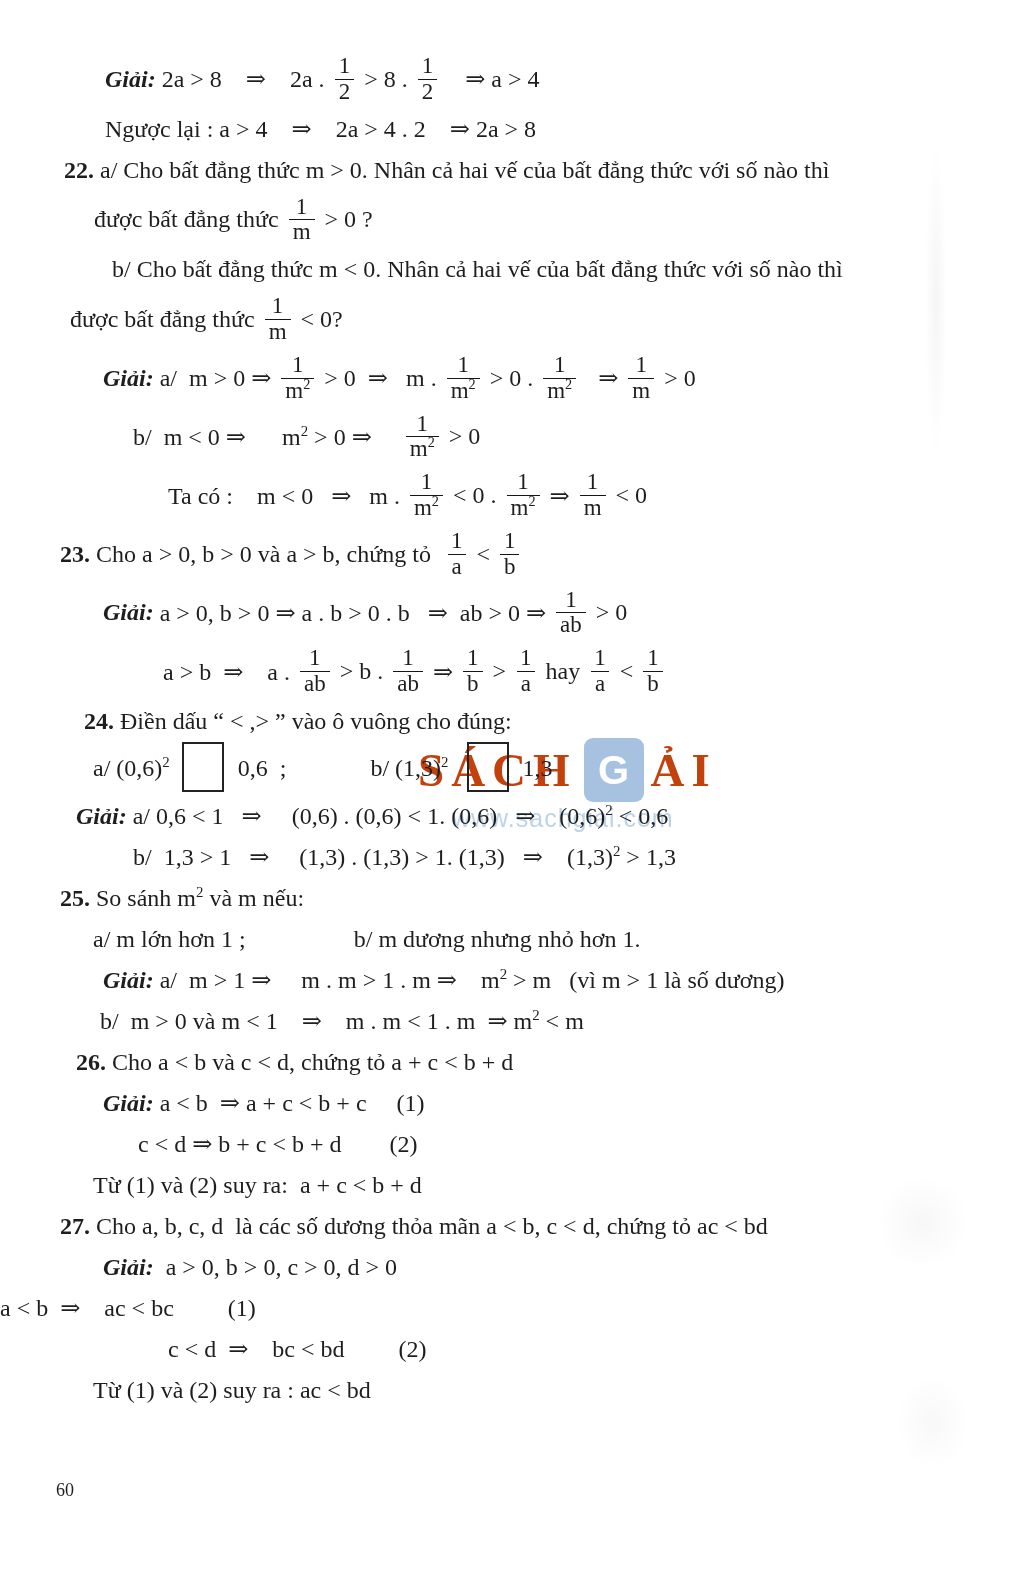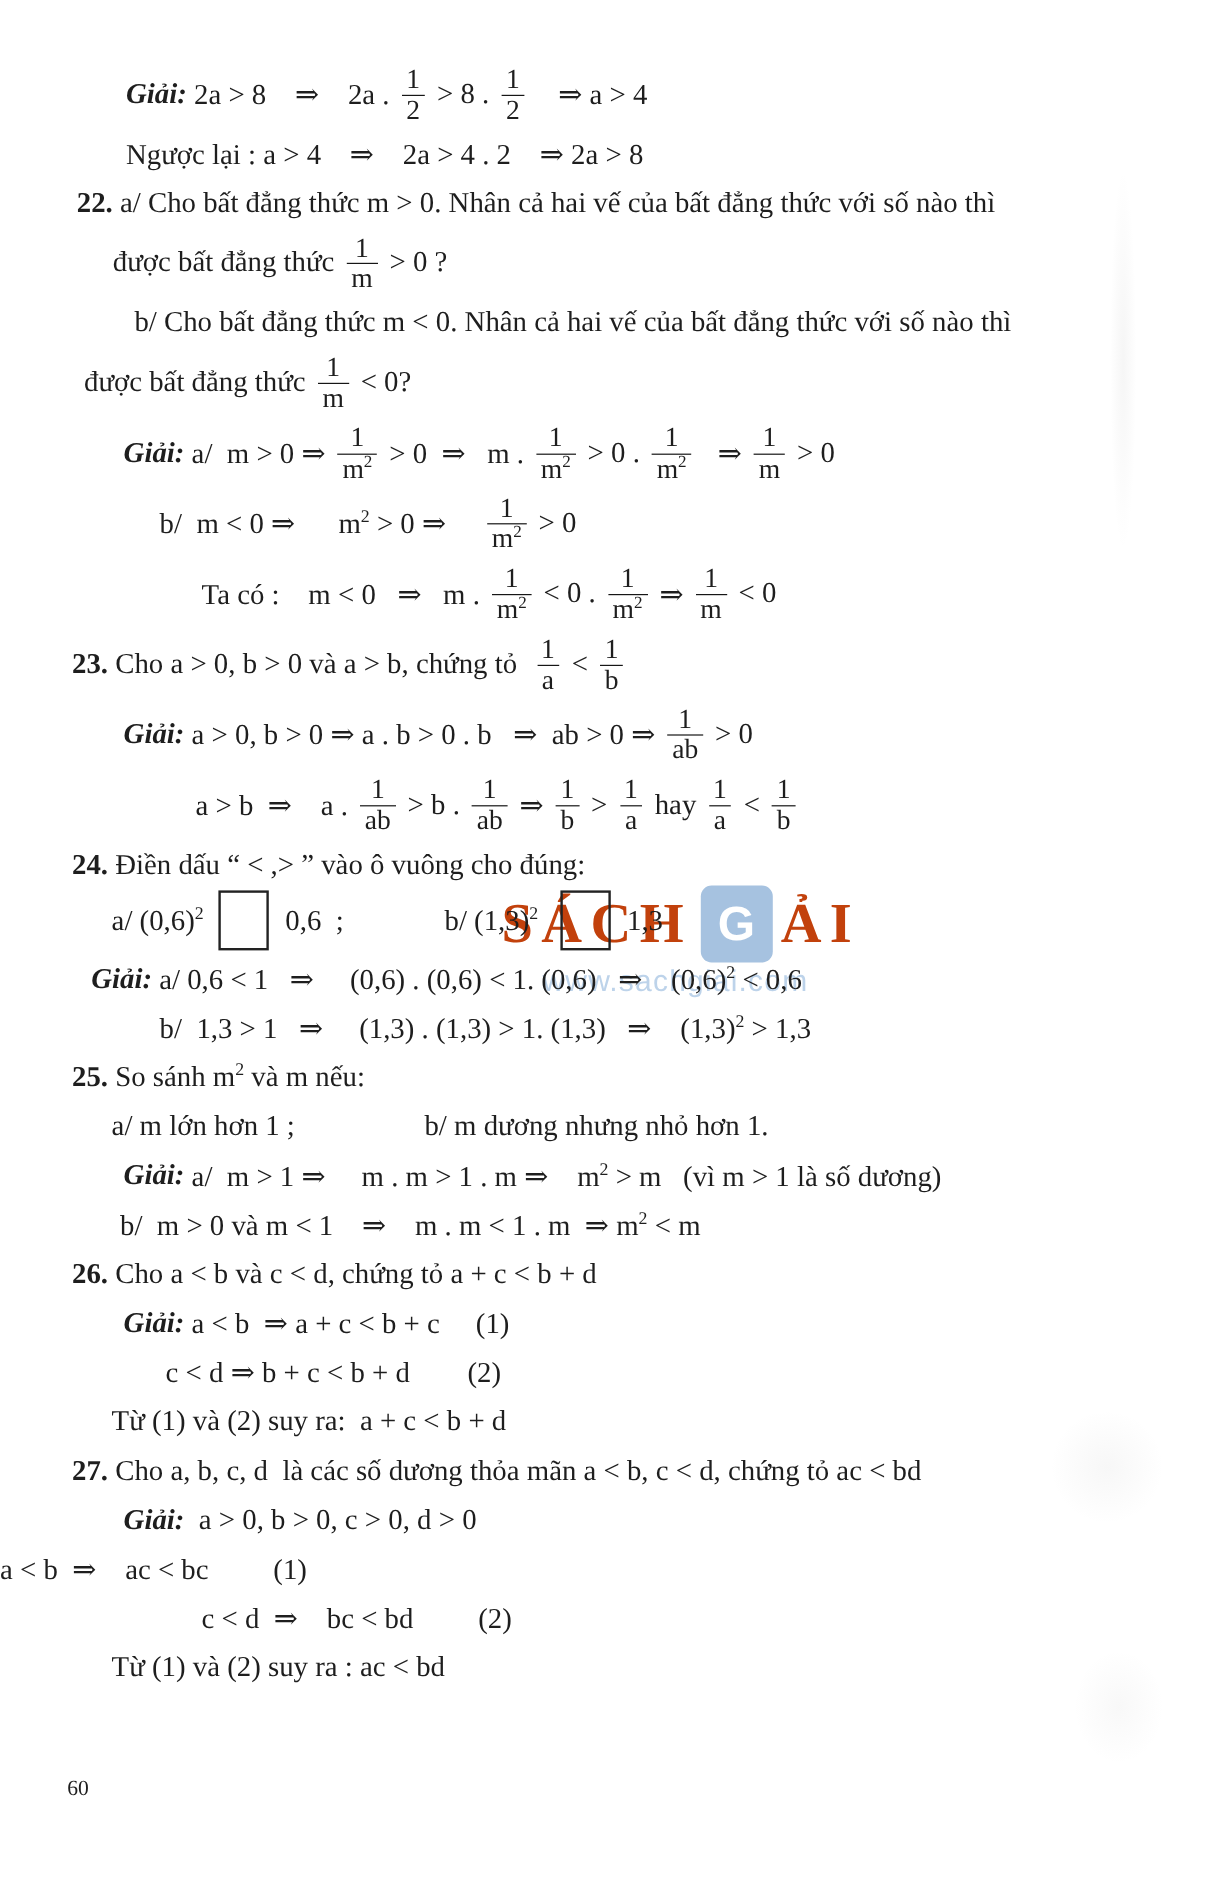--- a/index.html
+++ b/index.html
@@ -114,29 +114,29 @@
       <div class="line" style="padding-left: 64px;"><span class="b">22.</span><span class="t"> a/ Cho bất đẳng thức m &gt; 0. Nhân cả hai vế của bất đẳng thức với số nào thì</span></div>
       <div class="line" style="padding-left: 94px;"><span class="t">được bất đẳng thức </span><span class="frac"><span class="num">1</span><span class="den">m</span></span><span class="t"> &gt; 0 ?</span></div>
       <div class="line" style="padding-left: 112px;"><span class="t">b/ Cho bất đẳng thức m &lt; 0. Nhân cả hai vế của bất đẳng thức với số nào thì</span></div>
       <div class="line" style="padding-left: 70px;"><span class="t">được bất đẳng thức </span><span class="frac"><span class="num">1</span><span class="den">m</span></span><span class="t"> &lt; 0?</span></div>
       <div class="line" style="padding-left: 103px;"><span class="gi">Giải: </span><span class="t">a/  m &gt; 0 ⇒ </span><span class="frac"><span class="num">1</span><span class="den">m<sup>2</sup></span></span><span class="t"> &gt; 0  ⇒   m . </span><span class="frac"><span class="num">1</span><span class="den">m<sup>2</sup></span></span><span class="t"> &gt; 0 . </span><span class="frac"><span class="num">1</span><span class="den">m<sup>2</sup></span></span><span class="t">   ⇒ </span><span class="frac"><span class="num">1</span><span class="den">m</span></span><span class="t"> &gt; 0</span></div>
       <div class="line" style="padding-left: 133px;"><span class="t">b/  m &lt; 0 ⇒      m<sup>2</sup> &gt; 0 ⇒     </span><span class="frac"><span class="num">1</span><span class="den">m<sup>2</sup></span></span><span class="t"> &gt; 0</span></div>
       <div class="line" style="padding-left: 168px;"><span class="t">Ta có :    m &lt; 0   ⇒   m . </span><span class="frac"><span class="num">1</span><span class="den">m<sup>2</sup></span></span><span class="t"> &lt; 0 . </span><span class="frac"><span class="num">1</span><span class="den">m<sup>2</sup></span></span><span class="t"> ⇒ </span><span class="frac"><span class="num">1</span><span class="den">m</span></span><span class="t"> &lt; 0</span></div>
       <div class="line" style="padding-left: 60px;"><span class="b">23.</span><span class="t"> Cho a &gt; 0, b &gt; 0 và a &gt; b, chứng tỏ  </span><span class="frac"><span class="num">1</span><span class="den">a</span></span><span class="t"> &lt; </span><span class="frac"><span class="num">1</span><span class="den">b</span></span></div>
       <div class="line" style="padding-left: 103px;"><span class="gi">Giải: </span><span class="t">a &gt; 0, b &gt; 0 ⇒ a . b &gt; 0 . b   ⇒  ab &gt; 0 ⇒ </span><span class="frac"><span class="num">1</span><span class="den">ab</span></span><span class="t"> &gt; 0</span></div>
       <div class="line" style="padding-left: 163px;"><span class="t">a &gt; b  ⇒    a . </span><span class="frac"><span class="num">1</span><span class="den">ab</span></span><span class="t"> &gt; b . </span><span class="frac"><span class="num">1</span><span class="den">ab</span></span><span class="t"> ⇒ </span><span class="frac"><span class="num">1</span><span class="den">b</span></span><span class="t"> &gt; </span><span class="frac"><span class="num">1</span><span class="den">a</span></span><span class="t"> hay </span><span class="frac"><span class="num">1</span><span class="den">a</span></span><span class="t"> &lt; </span><span class="frac"><span class="num">1</span><span class="den">b</span></span></div>
-      <div class="line" style="padding-left: 60px;"><span class="b">24.</span><span class="t"> Điền dấu “ &lt; ,&gt; ” vào ô vuông cho đúng:</span></div>
+      <div class="line" style="padding-left: 60px; margin-left: 24px;"><span class="b">24.</span><span class="t"> Điền dấu “ &lt; ,&gt; ” vào ô vuông cho đúng:</span></div>
       <div class="line" style="padding-left: 93px;"><span class="t">a/ (0,6)<sup>2</sup> </span><span class="ansbox"></span><span class="t"> 0,6  ;              b/ (1,3)<sup>2</sup>  </span><span class="ansbox"></span><span class="t"> 1,3</span></div>
       <div class="line" style="padding-left: 76px;"><span class="gi">Giải: </span><span class="t">a/ 0,6 &lt; 1   ⇒     (0,6) . (0,6) &lt; 1. (0,6)   ⇒    (0,6)<sup>2</sup> &lt; 0,6</span></div>
       <div class="line" style="padding-left: 133px;"><span class="t">b/  1,3 &gt; 1   ⇒     (1,3) . (1,3) &gt; 1. (1,3)   ⇒    (1,3)<sup>2</sup> &gt; 1,3</span></div>
       <div class="line" style="padding-left: 60px;"><span class="b">25.</span><span class="t"> So sánh m<sup>2</sup> và m nếu:</span></div>
       <div class="line" style="padding-left: 93px; text-align: right;"><span class="t">a/ m lớn hơn 1 ;                  b/ m dương nhưng nhỏ hơn 1.</span></div>
       <div class="line" style="padding-left: 103px;"><span class="gi">Giải: </span><span class="t">a/  m &gt; 1 ⇒     m . m &gt; 1 . m ⇒    m<sup>2</sup> &gt; m   (vì m &gt; 1 là số dương)</span></div>
       <div class="line" style="padding-left: 100px;"><span class="t">b/  m &gt; 0 và m &lt; 1    ⇒    m . m &lt; 1 . m  ⇒ m<sup>2</sup> &lt; m</span></div>
-      <div class="line" style="padding-left: 60px;"><span class="b">26.</span><span class="t"> Cho a &lt; b và c &lt; d, chứng tỏ a + c &lt; b + d</span></div>
+      <div class="line" style="padding-left: 76px;"><span class="b">26.</span><span class="t"> Cho a &lt; b và c &lt; d, chứng tỏ a + c &lt; b + d</span></div>
       <div class="line" style="padding-left: 103px;"><span class="gi">Giải: </span><span class="t">a &lt; b  ⇒ a + c &lt; b + c     (1)</span></div>
       <div class="line" style="padding-left: 138px;"><span class="t">c &lt; d ⇒ b + c &lt; b + d        (2)</span></div>
       <div class="line" style="padding-left: 93px;"><span class="t">Từ (1) và (2) suy ra:  a + c &lt; b + d</span></div>
       <div class="line" style="padding-left: 60px;"><span class="b">27.</span><span class="t"> Cho a, b, c, d  là các số dương thỏa mãn a &lt; b, c &lt; d, chứng tỏ ac &lt; bd</span></div>
       <div class="line" style="padding-left: 103px;"><span class="gi">Giải: </span><span class="t"> a &gt; 0, b &gt; 0, c &gt; 0, d &gt; 0</span></div>
       <div class="line" style=""><span class="t">a &lt; b  ⇒    ac &lt; bc         (1)</span></div>
       <div class="line" style="padding-left: 168px;"><span class="t">c &lt; d  ⇒    bc &lt; bd         (2)</span></div>
       <div class="line" style="padding-left: 93px; text-align: right;"><span class="t">Từ (1) và (2) suy ra : ac &lt; bd</span></div>
     </div>
 

